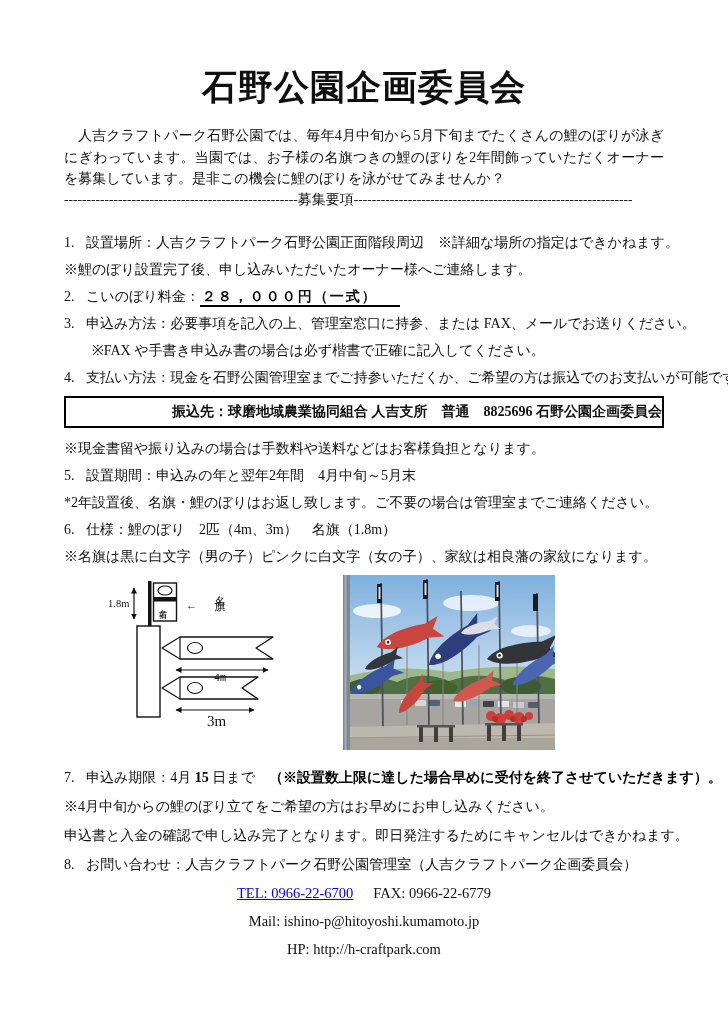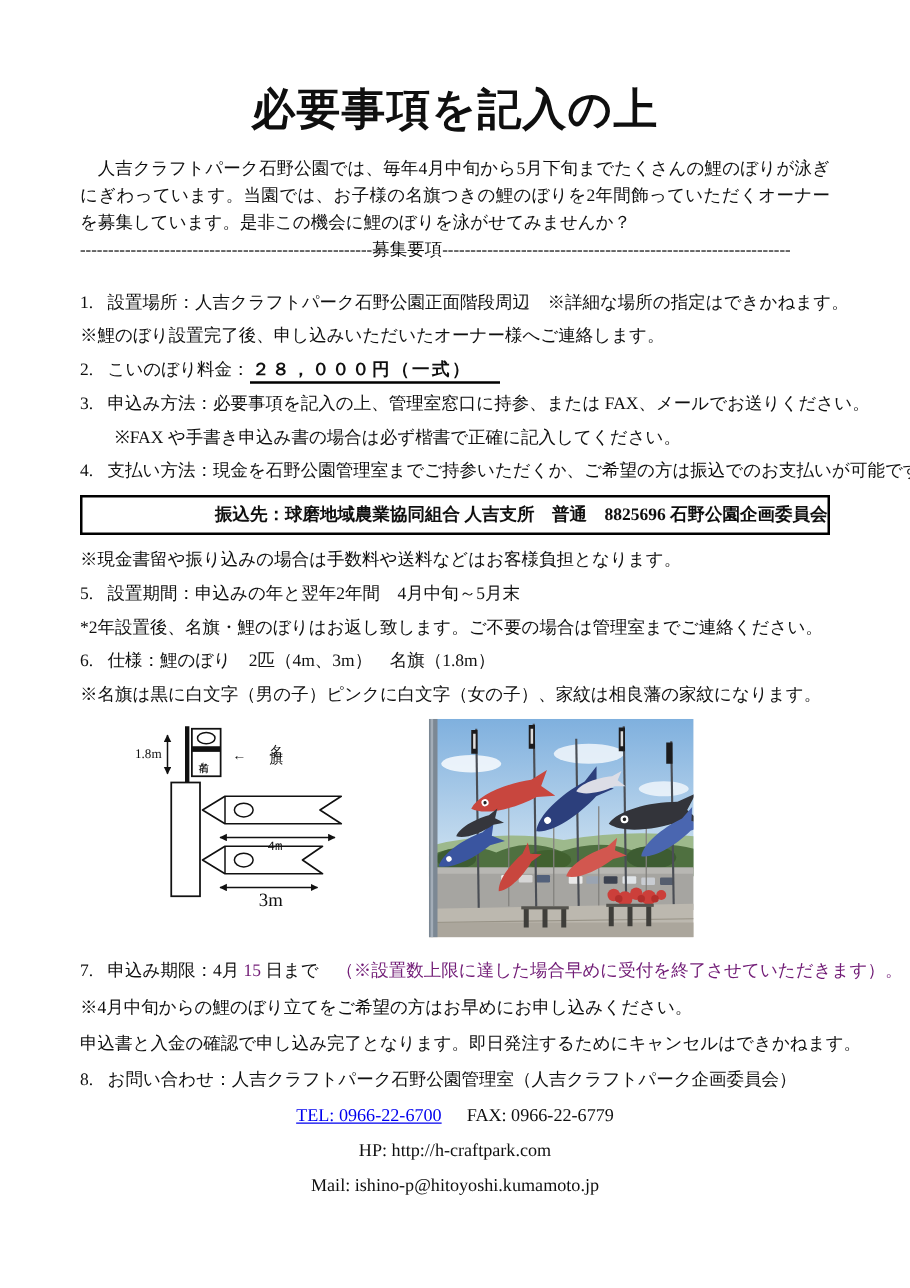--- a/index.html
+++ b/index.html
@@ -11,40 +11,40 @@
   .sep{margin-top:1px;font-size:13.5px;white-space:nowrap;overflow:hidden;}
   .sep .seplabel{font-size:14px;}
   .list{margin-top:25px;font-size:14px;}
   .line{line-height:17px;margin-bottom:10px;white-space:nowrap;}
   .num{display:inline-block;min-width:22px;}
   .indent{padding-left:28px;}
   .price{font-weight:700;border-bottom:2px solid #000;padding:0 22px 1px 2px;letter-spacing:2px;}
   .bank{border:2px solid #000;text-align:right;font-weight:700;font-size:14px;
         padding:5px 0;margin:2px 0 12px;}
   .small{font-size:14px;}
-  .red{color:#701a75;font-weight:400;}
+  .red{color:#000000;font-weight:700;}
   .redgap{margin-left:14px;}
   .figures{display:flex;margin-top:8px;height:176px;}
   .diagram{position:relative;width:235px;height:172px;margin-left:44px;flex:none;}
   .photo{position:relative;width:212px;height:175px;flex:none;overflow:hidden;}
   .dlabel{position:absolute;font-size:10.5px;color:#111;line-height:1;}
   .vert{writing-mode:vertical-rl;text-orientation:upright;}
   .sec7 .line{margin-bottom:12px;}
   .contact{text-align:center;font-size:14.5px;margin-top:2px;}
   .contact .row{margin-bottom:11px;line-height:17px;}
   .tel{color:#0000ee;text-decoration:underline;cursor:pointer;}
   .fax{margin-left:20px;}
 </style>
 </head>
 <body>
 
 <div class="page">
   <div class="content">
 
-    <h1 class="title">必要事項を記入の上</h1>
+    <h1 class="title">石野公園企画委員会</h1>
 
     <p class="intro">　人吉クラフトパーク石野公園では、毎年4月中旬から5月下旬までたくさんの鯉のぼりが泳ぎにぎわっています。当園では、お子様の名旗つきの鯉のぼりを2年間飾っていただくオーナーを募集しています。是非この機会に鯉のぼりを泳がせてみませんか？</p>
 
     <div class="sep"><span>----------------------------------------------------</span><span class="seplabel">募集要項</span><span>--------------------------------------------------------------</span></div>
 
     <div class="list">
 
       <div class="line"><span class="num">1.</span><span>設置場所：人吉クラフトパーク石野公園正面階段周辺　※詳細な場所の指定はできかねます。</span></div>
       <div class="line">※鯉のぼり設置完了後、申し込みいただいたオーナー様へご連絡します。</div>
 
@@ -219,18 +219,18 @@
 
     <div class="list sec7" style="margin-top:18px;">
       <div class="line"><span class="num">7.</span><span>申込み期限：4月 </span><span class="red">15</span><span> 日まで</span><span class="red redgap">（※設置数上限に達した場合早めに受付を終了させていただきます）。</span></div>
       <div class="line">※4月中旬からの鯉のぼり立てをご希望の方はお早めにお申し込みください。</div>
       <div class="line">申込書と入金の確認で申し込み完了となります。即日発注するためにキャンセルはできかねます。</div>
       <div class="line"><span class="num">8.</span><span>お問い合わせ：人吉クラフトパーク石野公園管理室（人吉クラフトパーク企画委員会）</span></div>
     </div>
 
     <div class="contact">
       <div class="row"><span class="tel">TEL: 0966-22-6700</span><span class="fax">FAX: 0966-22-6779</span></div>
+      <div class="row">Mail: ishino-p@hitoyoshi.kumamoto.jp</div>
       <div class="row">HP: http://h-craftpark.com</div>
-      <div class="row">Mail: ishino-p@hitoyoshi.kumamoto.jp</div>
     </div>
 
   </div>
 </div>
 
 </body></html>

